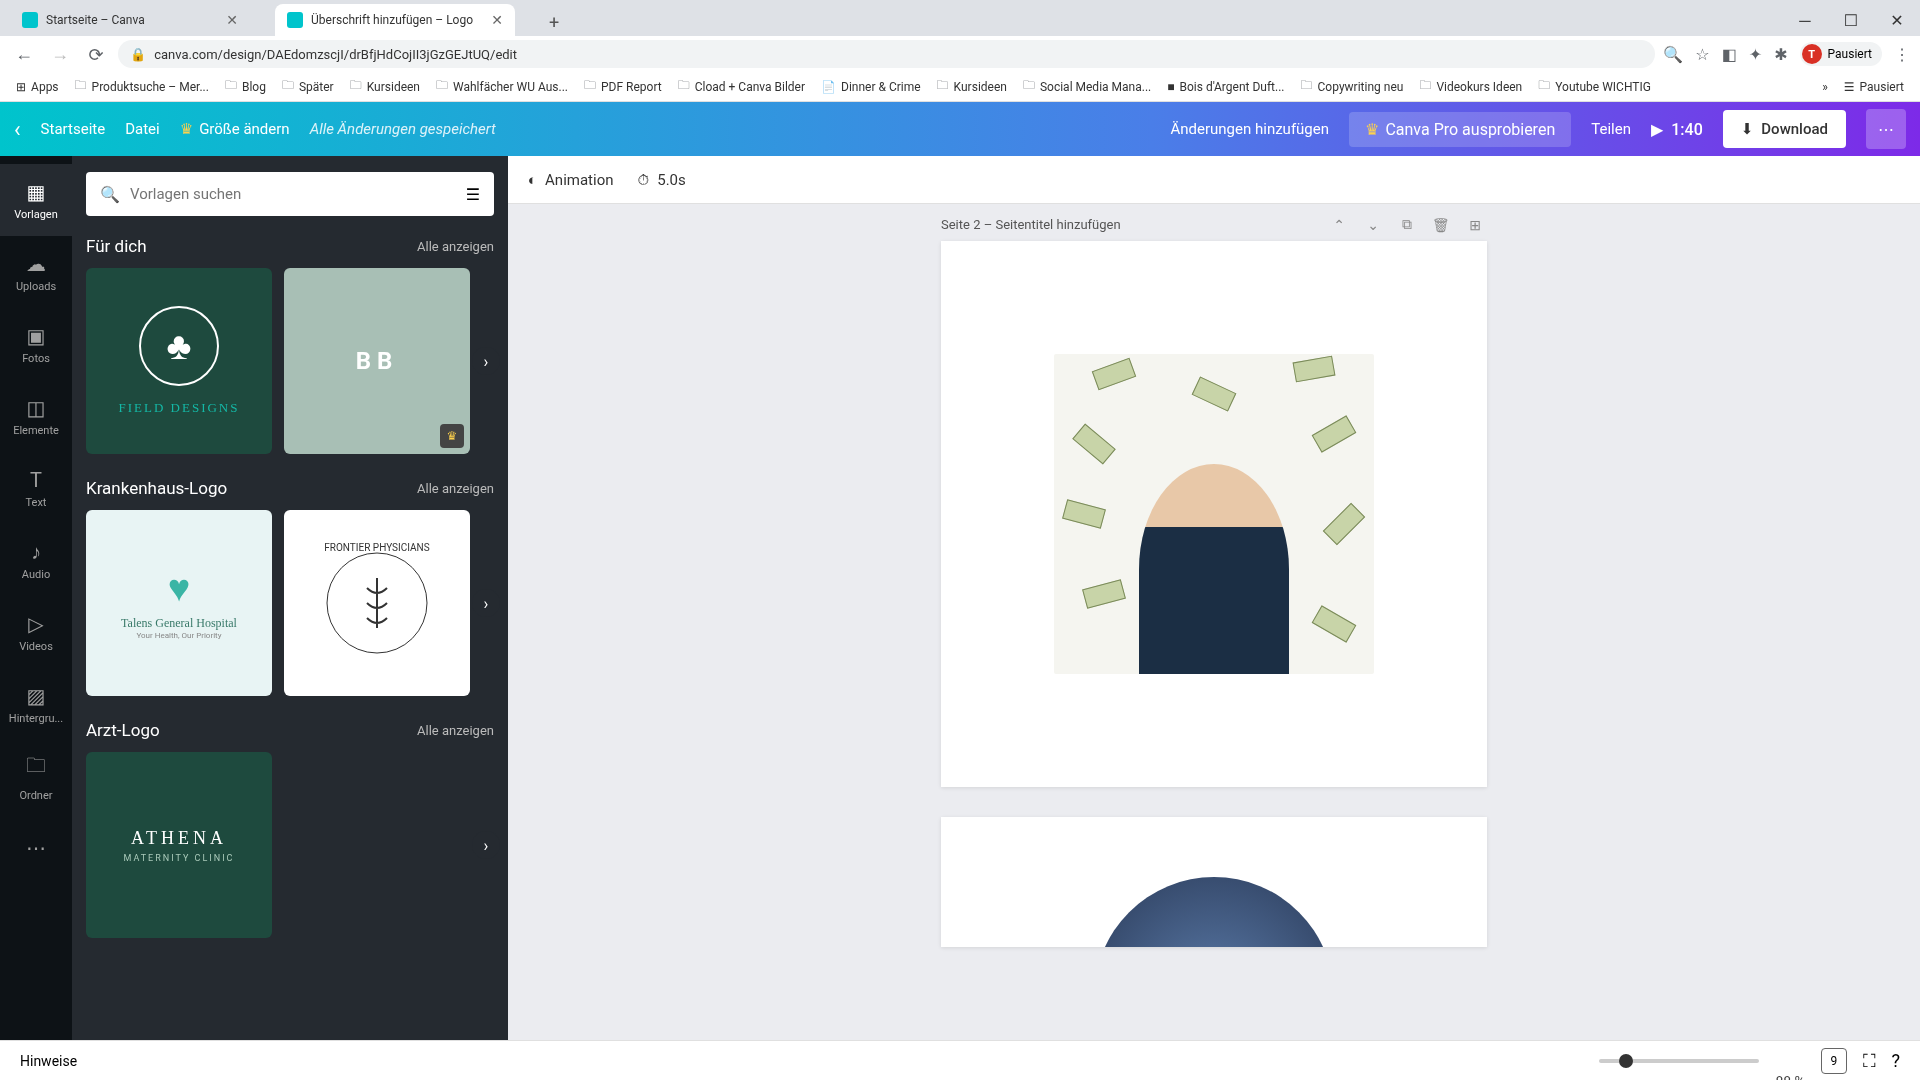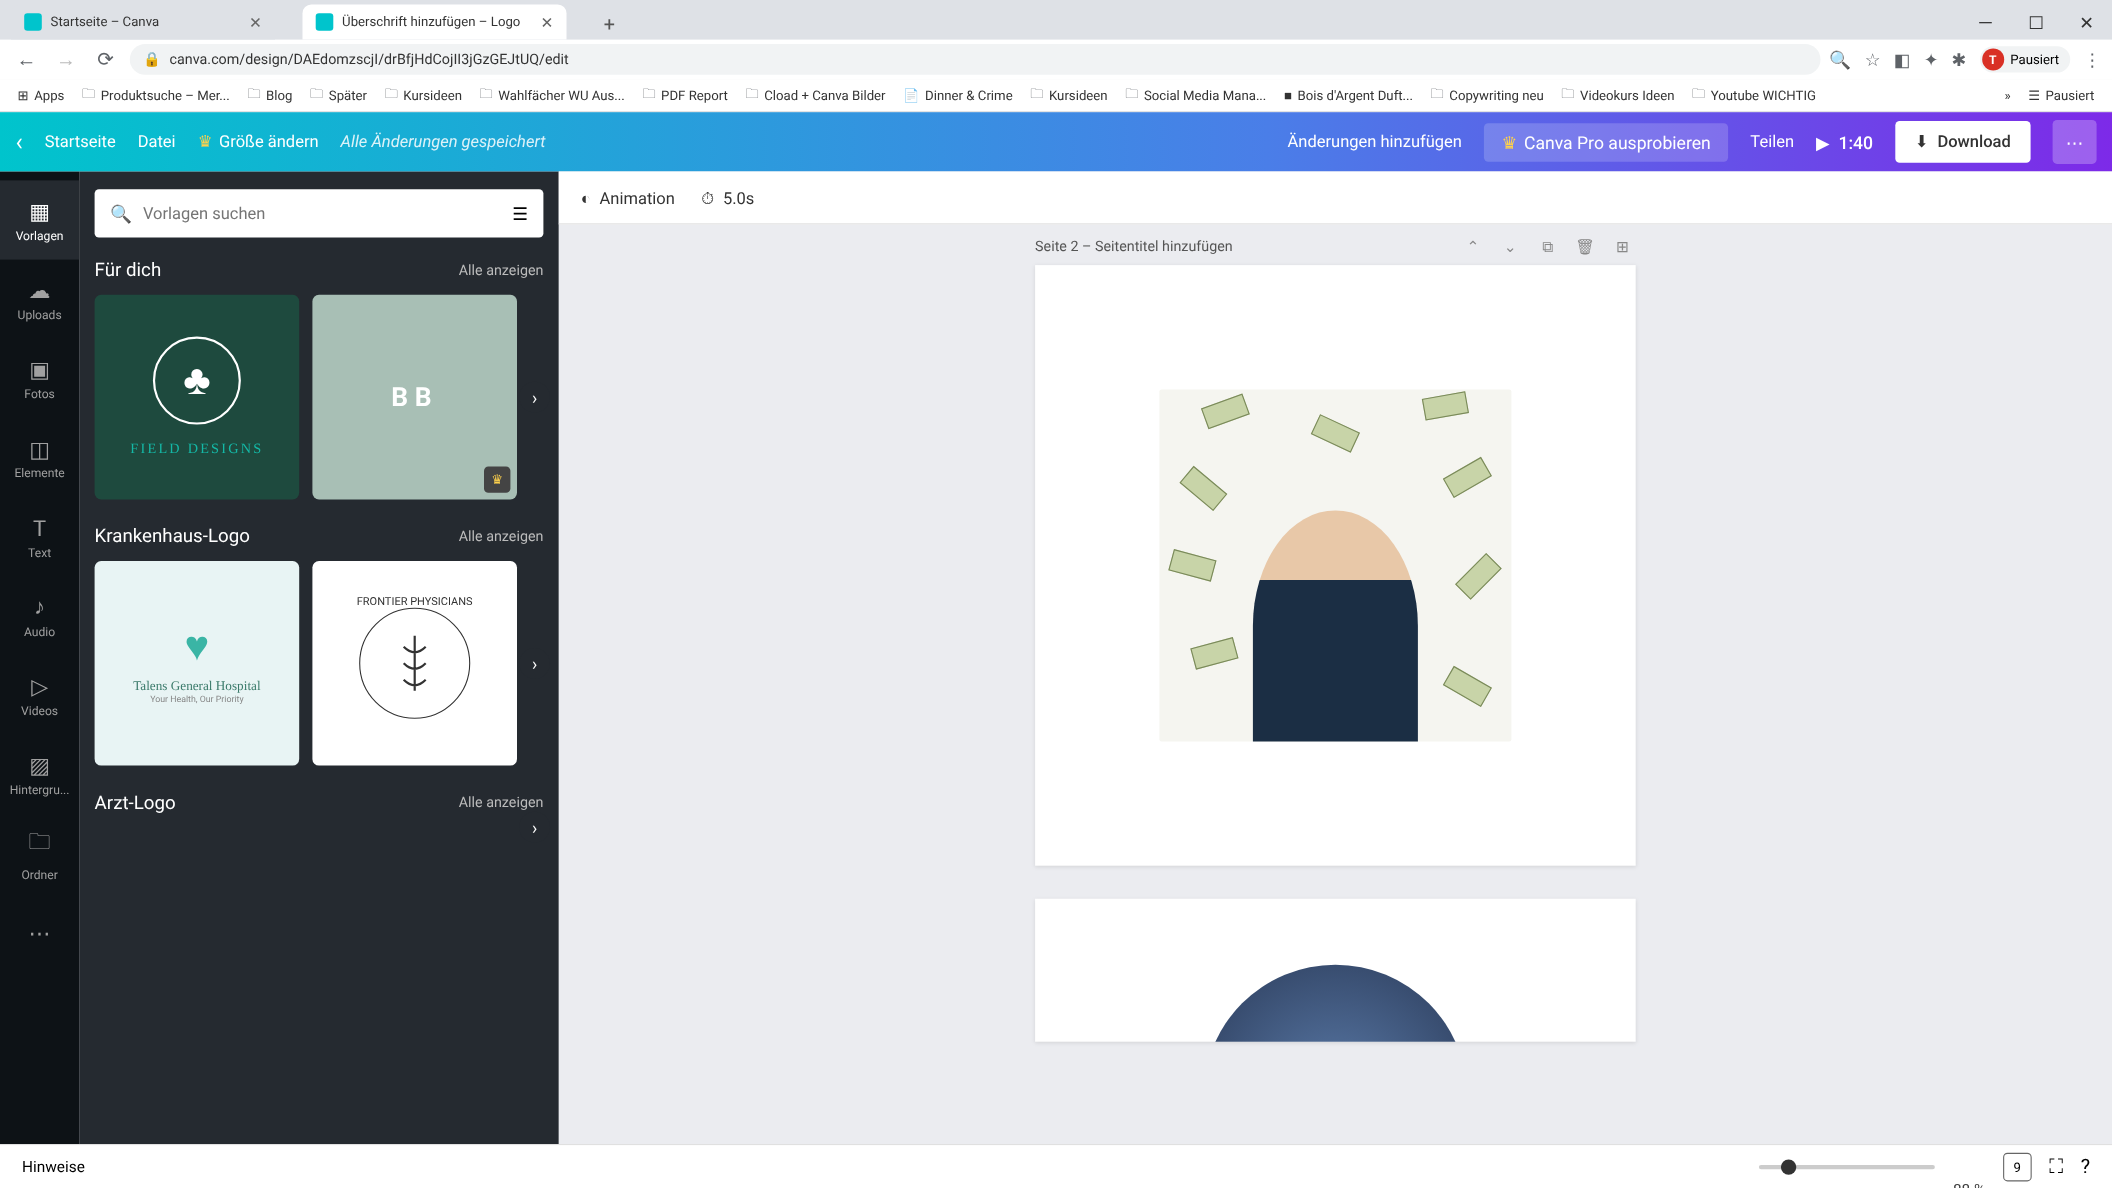--- a/index.html
+++ b/index.html
@@ -336,20 +336,24 @@
         <div class="t4-circ" style="position:absolute; top:32px;">FRONTIER PHYSICIANS</div>
       </div>
       <div class="next-arrow">›</div>
     </div>
 
     <div class="section-head">
       <span class="section-title">Arzt-Logo</span>
       <span class="see-all">Alle anzeigen</span>
     </div>
     <div class="thumbs-row">
+      <div class="thumb t6">
+        <div class="t6-main">ATHENA</div>
+        <div class="t6-sub">MATERNITY CLINIC</div>
+      </div>
       <div class="next-arrow">›</div>
     </div>
 
   </div>
 
   <div class="canvas-area">
     <div class="canvas-toolbar">
       <div class="tool-item">
           <span>◐</span>
           <span>Animation</span>

